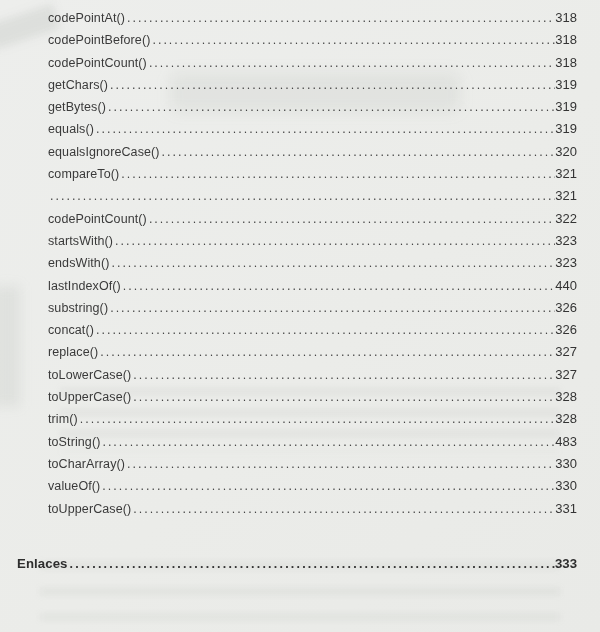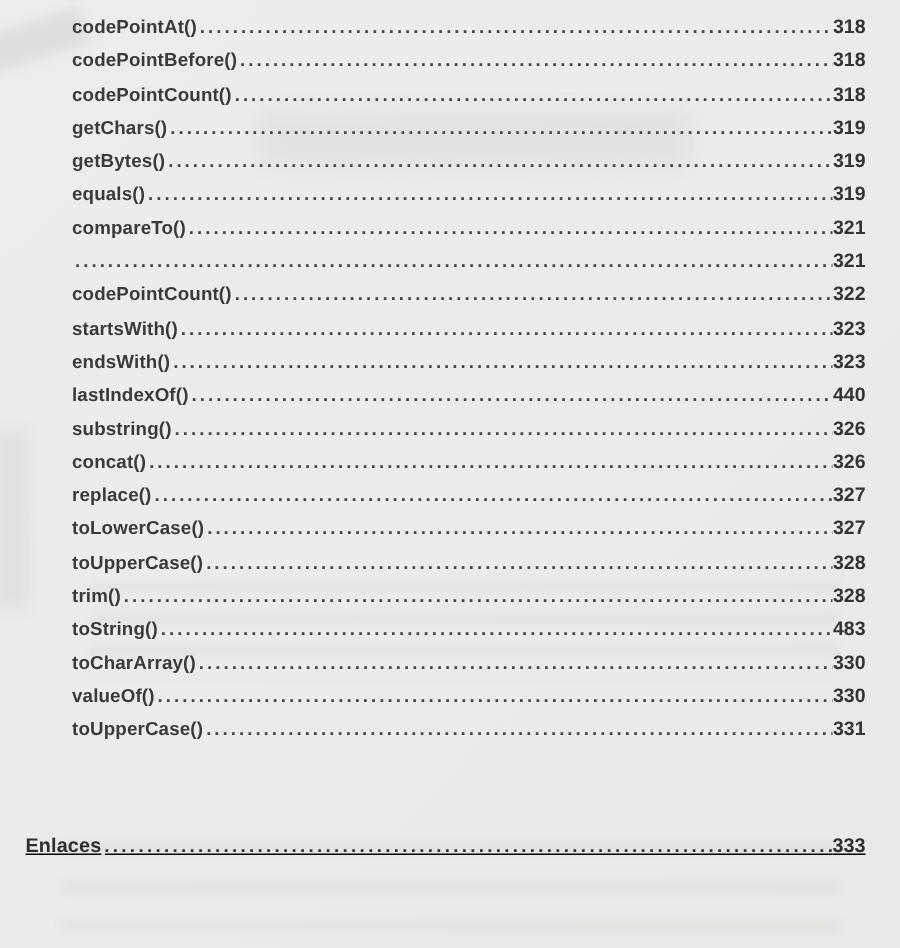--- a/index.html
+++ b/index.html
@@ -68,21 +68,20 @@
   }
   .toc-row {
     display: flex;
     align-items: baseline;
     height: 22.3px;
     padding-left: 48px;
     padding-right: 23px;
     font-size: 12.5px;
     color: #3a3a3a;
     box-sizing: border-box;
-    font-weight: bold;
   }
   .toc-label {
     white-space: nowrap;
     letter-spacing: 0.1px;
   }
   .toc-leader {
     flex: 1;
     overflow: hidden;
     white-space: nowrap;
     margin-left: 2px;
@@ -97,21 +96,20 @@
   .toc-page {
     white-space: nowrap;
     font-size: 13px;
     color: #343434;
   }
 
   .sections {
     position: absolute;
     left: 0; top: 556px;
     width: 600px;
-    text-decoration: underline;
   }
   .sections .toc-row {
     padding-left: 17px;
     height: 26px;
     font-weight: bold;
     font-size: 13.2px;
     color: #2e2e2e;
   }
   .sections .toc-leader::after {
     font-weight: bold;
@@ -169,20 +167,25 @@
       <span class="toc-leader"></span>
       <span class="toc-page">319</span>
     </div>
 
     <div class="toc-row">
       <span class="toc-label">equals()</span>
       <span class="toc-leader"></span>
       <span class="toc-page">319</span>
     </div>
 
+    <div class="toc-row">
+      <span class="toc-label">equalsIgnoreCase()</span>
+      <span class="toc-leader"></span>
+      <span class="toc-page">320</span>
+    </div>
 
     <div class="toc-row">
       <span class="toc-label">compareTo()</span>
       <span class="toc-leader"></span>
       <span class="toc-page">321</span>
     </div>
 
     <div class="toc-row">
       <span class="toc-leader"></span>
       <span class="toc-page">321</span>

